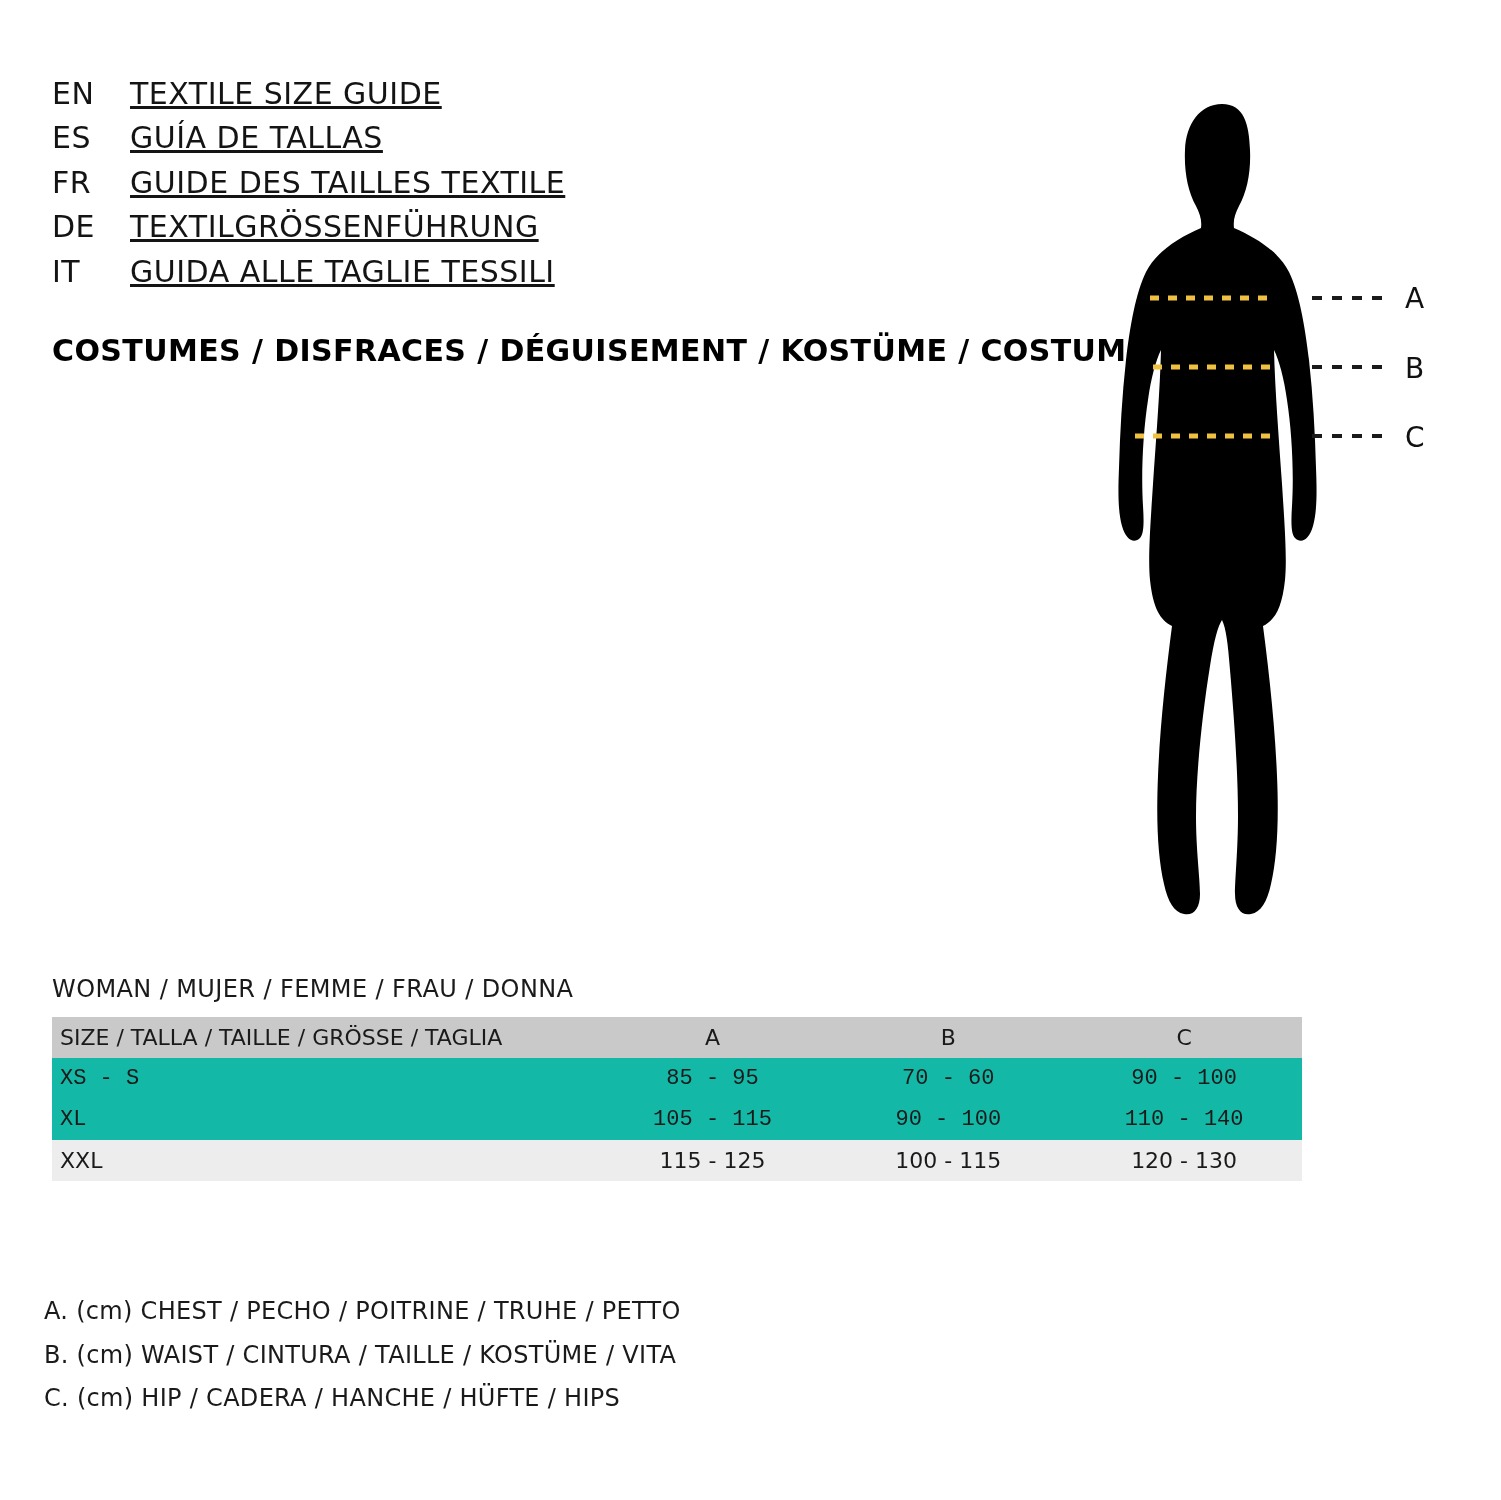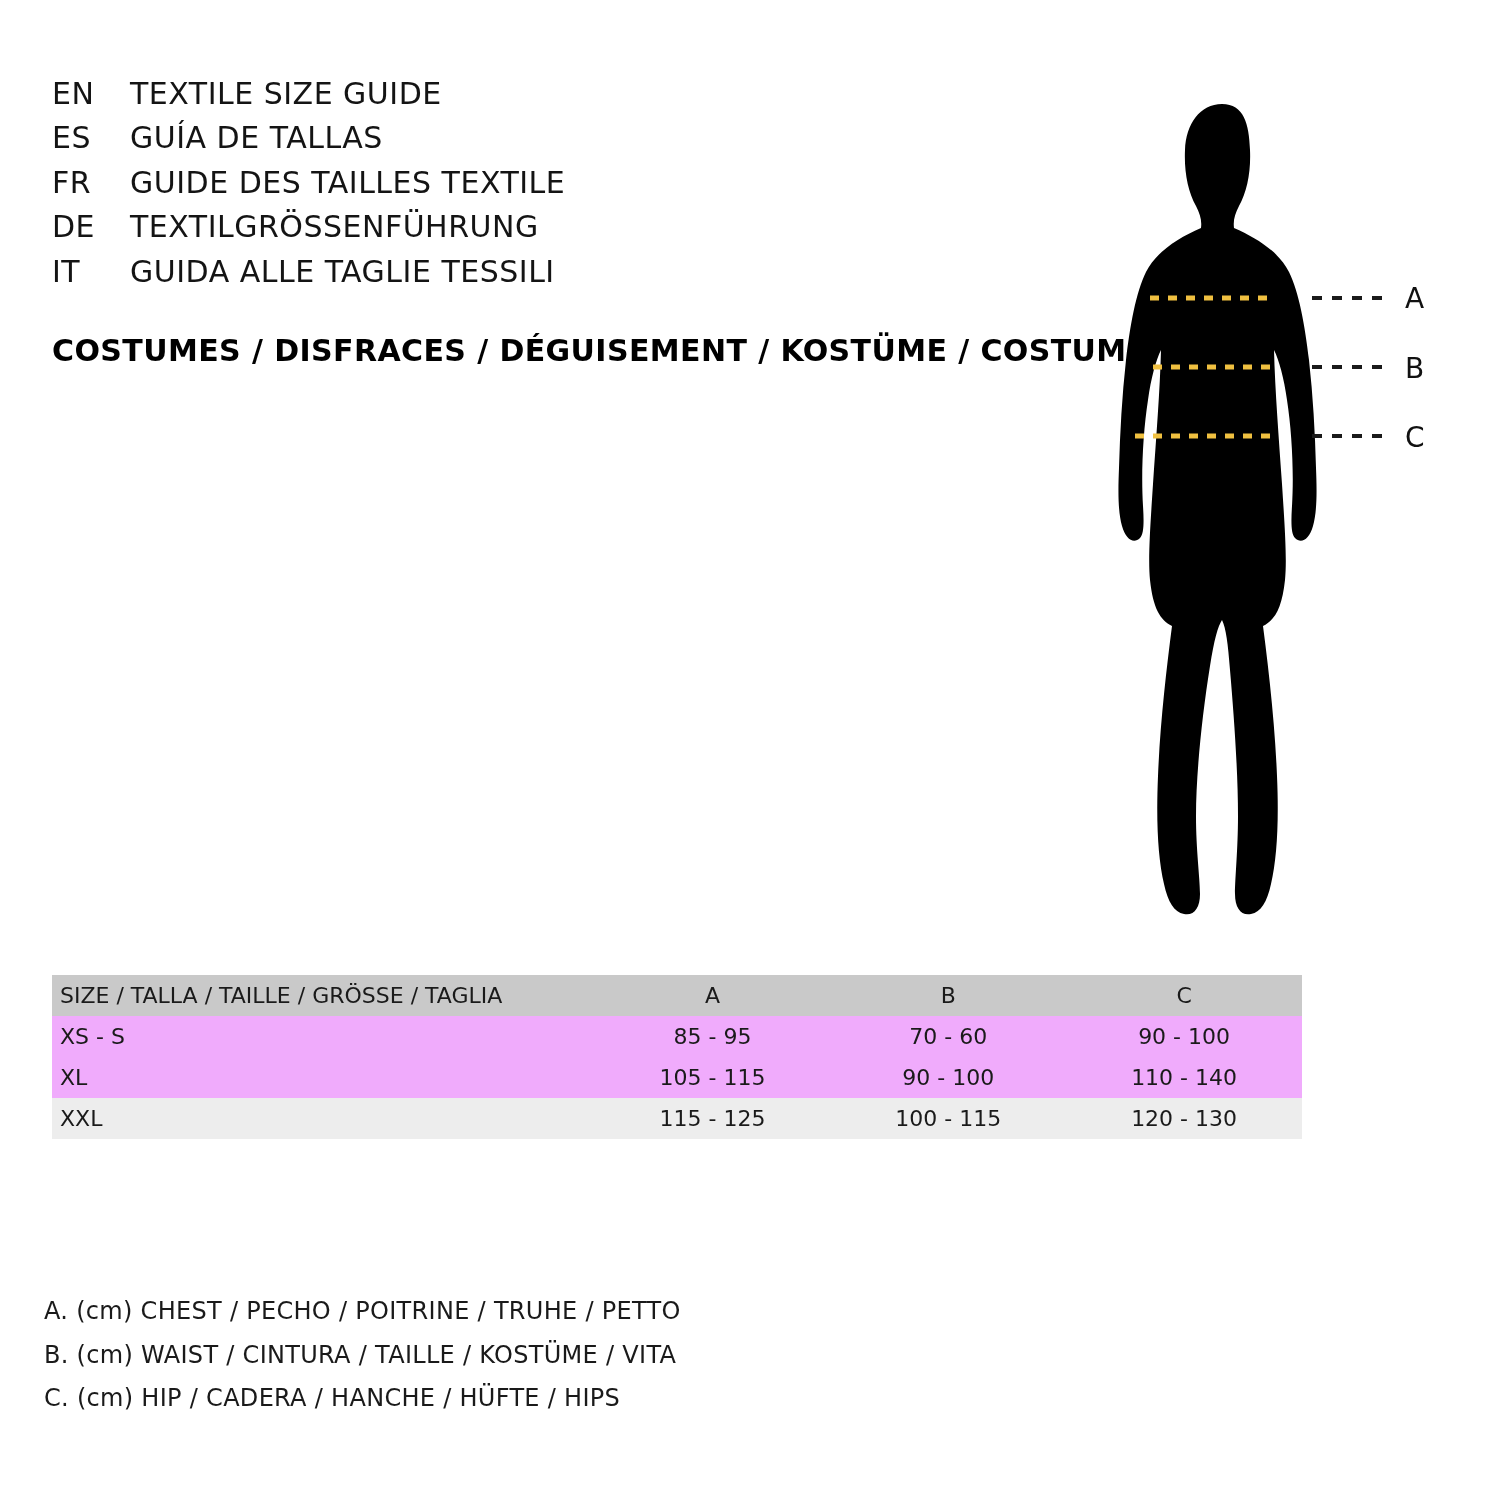--- a/index.html
+++ b/index.html
@@ -35,20 +35,21 @@
     letter-spacing: 0.5px;
     line-height: 1.48;
     color: #141414;
   }
   .title-lang {
     width: 78px;
     flex: 0 0 78px;
   }
   .title-text {
     flex: 1 1 auto;
+    text-decoration: underline;
   }
   .subtitle {
     position: absolute;
     left: 52px;
     top: 333px;
     font-size: 30px;
     font-weight: bold;
     letter-spacing: 0.4px;
     color: #000000;
   }
@@ -103,21 +104,22 @@
   table.size-table td.first-col {
     text-align: left;
     padding-left: 8px;
     width: 560px;
   }
   table.size-table thead tr {
     background: #c9c9c9;
     padding-left: 28px;
   }
   table.size-table tbody tr.row-odd {
-    background: #f0abfc;
+    background: #14b8a6;
+    font-family: Liberation Mono, monospace;
   }
   table.size-table tbody tr.row-even {
     background: #ededed;
   }
   .col-a, .col-b, .col-c { width: 230px; }
 
   
   .legend {
     position: absolute;
     left: 44px;
@@ -214,20 +216,21 @@
       <line x1="262" y1="238" x2="338" y2="238" stroke="#1a1a1a" stroke-width="4" stroke-dasharray="10 10"></line>
       <line x1="262" y1="307" x2="338" y2="307" stroke="#1a1a1a" stroke-width="4" stroke-dasharray="10 10"></line>
       <line x1="262" y1="376" x2="338" y2="376" stroke="#1a1a1a" stroke-width="4" stroke-dasharray="10 10"></line>
     </svg>
     <div class="meas-label meas-a">A</div>
     <div class="meas-label meas-b">B</div>
     <div class="meas-label meas-c">C</div>
   </div>
 
   <div class="table-section">
+    <div class="table-caption">WOMAN / MUJER / FEMME / FRAU / DONNA</div>
     <table class="size-table">
       <thead>
         <tr>
           <th class="first-col">SIZE / TALLA / TAILLE / GRÖSSE / TAGLIA</th>
           <th class="col-a">A</th>
           <th class="col-b">B</th>
           <th class="col-c">C</th>
         </tr>
       </thead>
       <tbody>

